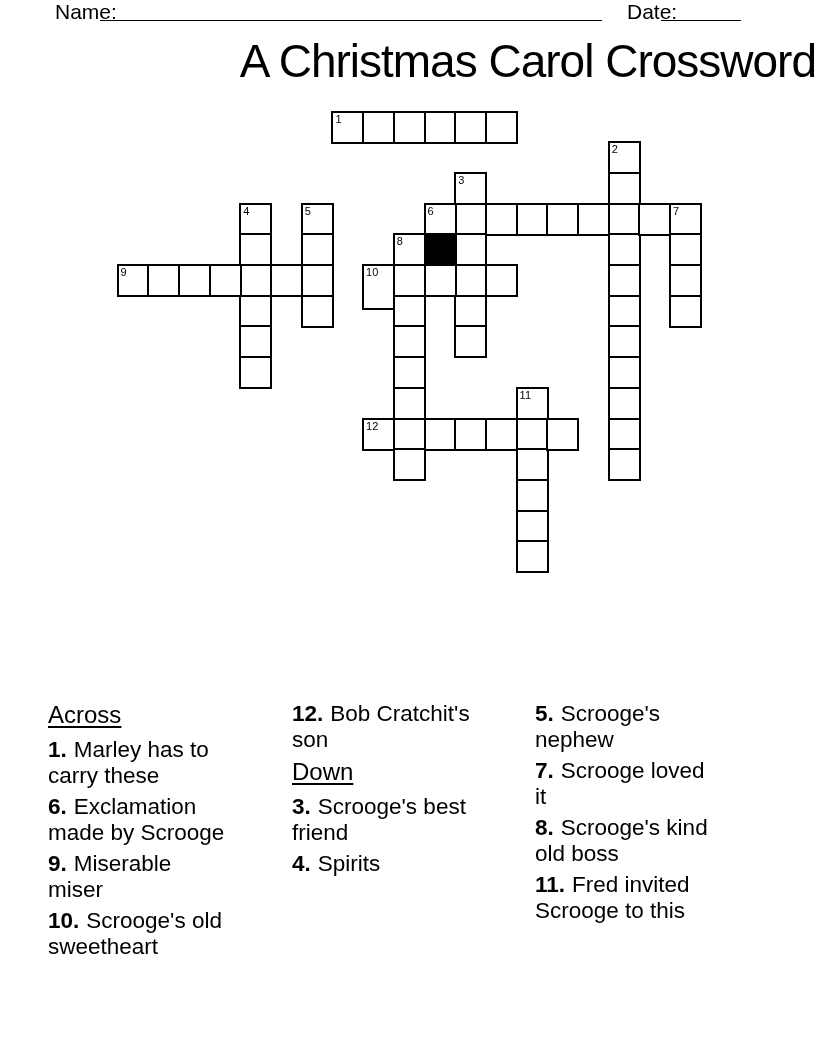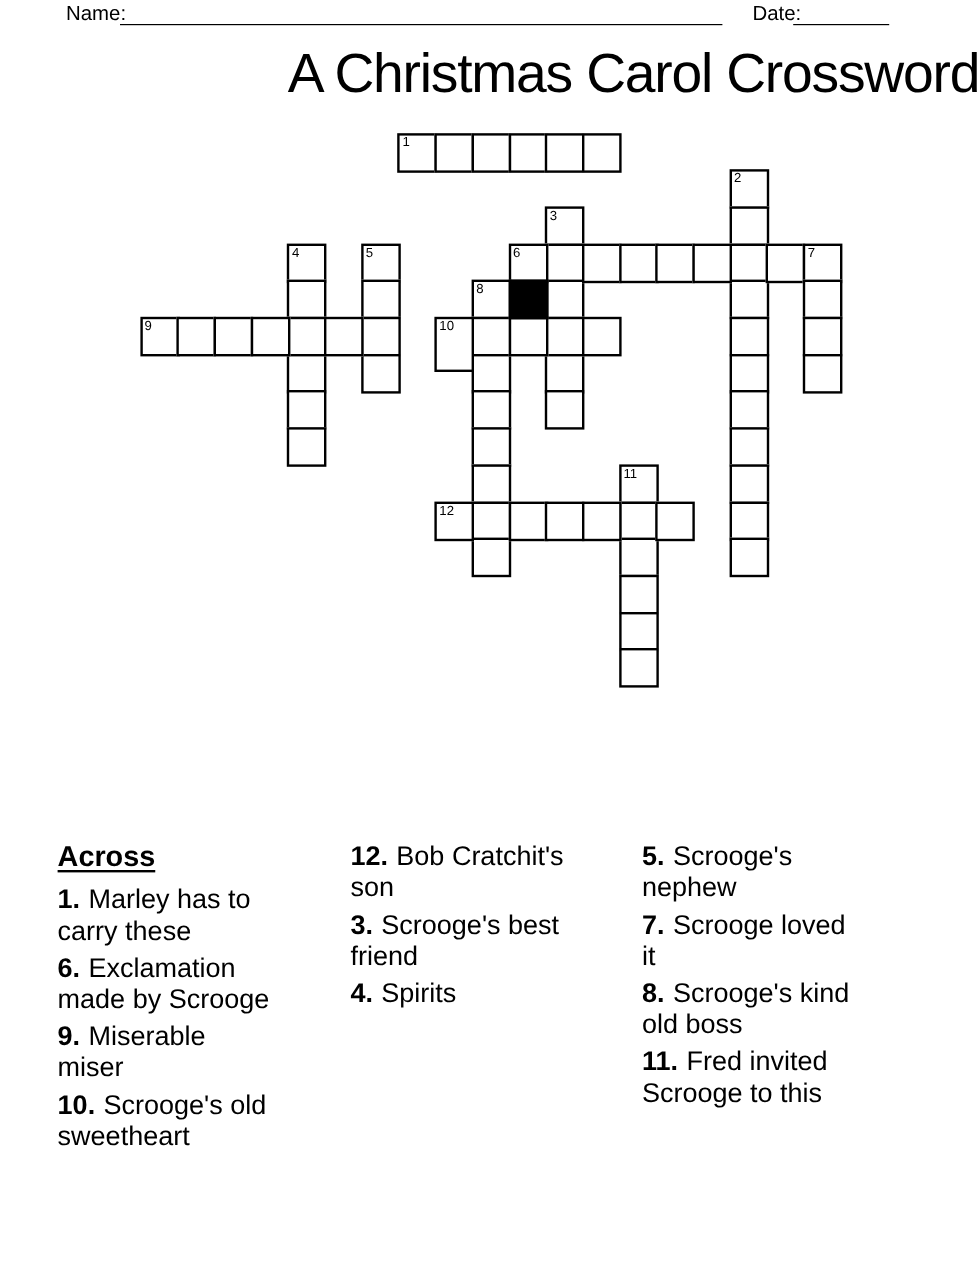--- a/index.html
+++ b/index.html
@@ -1,21 +1,21 @@
 <!DOCTYPE html>
 <html><head>
 <meta charset="utf-8">
 <style>
   html,body{margin:0;padding:0;background:#fff;}
   .page{
     position:relative;width:816px;height:1056px;background:#ffffff;
     font-family:"Liberation Sans",sans-serif;color:#000;overflow:hidden;
   }
   
-  .hdr-label{position:absolute;top:2px;font-size:17px;line-height:19px;}
+  .hdr-label{position:absolute;top:2px;font-size:21px;line-height:19px;}
   .name-label{left:55px;}
   .date-label{left:627px;}
   .hdr-line{position:absolute;top:20px;height:0;border-top:1.6px solid #000;}
   .name-line{left:100px;width:502px;}
   .date-line{left:661px;width:80px;}
   
   .title{
     position:absolute;top:33px;left:0;width:100%;text-align:right;
     font-size:46px;line-height:56px;letter-spacing:-1px;font-weight:normal;
   }
@@ -26,21 +26,21 @@
     border:2.4px solid #000;
   }
   .cell.black{background:#000;}
   .cell-num{
     position:absolute;top:0px;left:2px;font-size:11px;line-height:12px;
     font-weight:normal;
   }
   
   .clue-col{position:absolute;top:701px;width:240px;font-size:22.5px;line-height:26px;}
   .clue-heading{
-    font-size:24px;font-weight:bold;text-decoration:underline;
+    font-size:24px;font-weight:normal;text-decoration:underline;
     text-decoration-thickness:2px;text-underline-offset:3px;
     margin:0 0 9px 0;line-height:27px;
   }
   .clue-heading.not-first{margin-top:2px;}
   .clue{margin:0 0 5px 0;}
   .clue-num{font-weight:bold;margin-right:7px;}
   .clue-text{white-space:pre-line;}
 </style>
 </head>
 <body>
@@ -161,20 +161,21 @@
         <div class="clue"><span class="clue-num">6.</span><span class="clue-text">Exclamation
 made by Scrooge</span></div>
         <div class="clue"><span class="clue-num">9.</span><span class="clue-text">Miserable
 miser</span></div>
         <div class="clue"><span class="clue-num">10.</span><span class="clue-text">Scrooge's old
 sweetheart</span></div>
       </div>
       <div class="clue-col" style="left: 292px;">
         <div class="clue"><span class="clue-num">12.</span><span class="clue-text">Bob Cratchit's
 son</span></div>
+        <div class="clue-heading not-first">Down</div>
         <div class="clue"><span class="clue-num">3.</span><span class="clue-text">Scrooge's best
 friend</span></div>
         <div class="clue"><span class="clue-num">4.</span><span class="clue-text">Spirits</span></div>
       </div>
       <div class="clue-col" style="left: 535px;">
         <div class="clue"><span class="clue-num">5.</span><span class="clue-text">Scrooge's
 nephew</span></div>
         <div class="clue"><span class="clue-num">7.</span><span class="clue-text">Scrooge loved
 it</span></div>
         <div class="clue"><span class="clue-num">8.</span><span class="clue-text">Scrooge's kind

